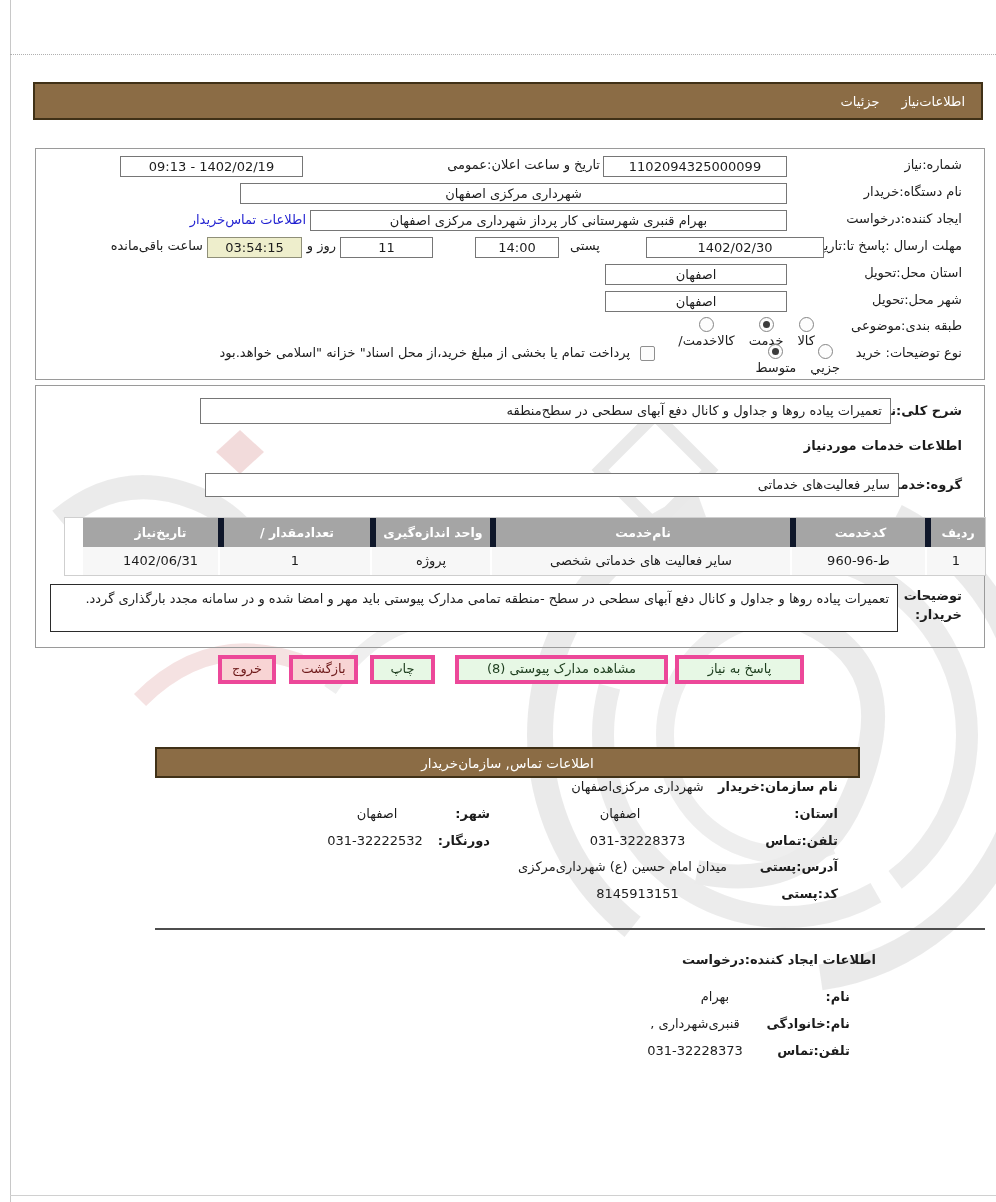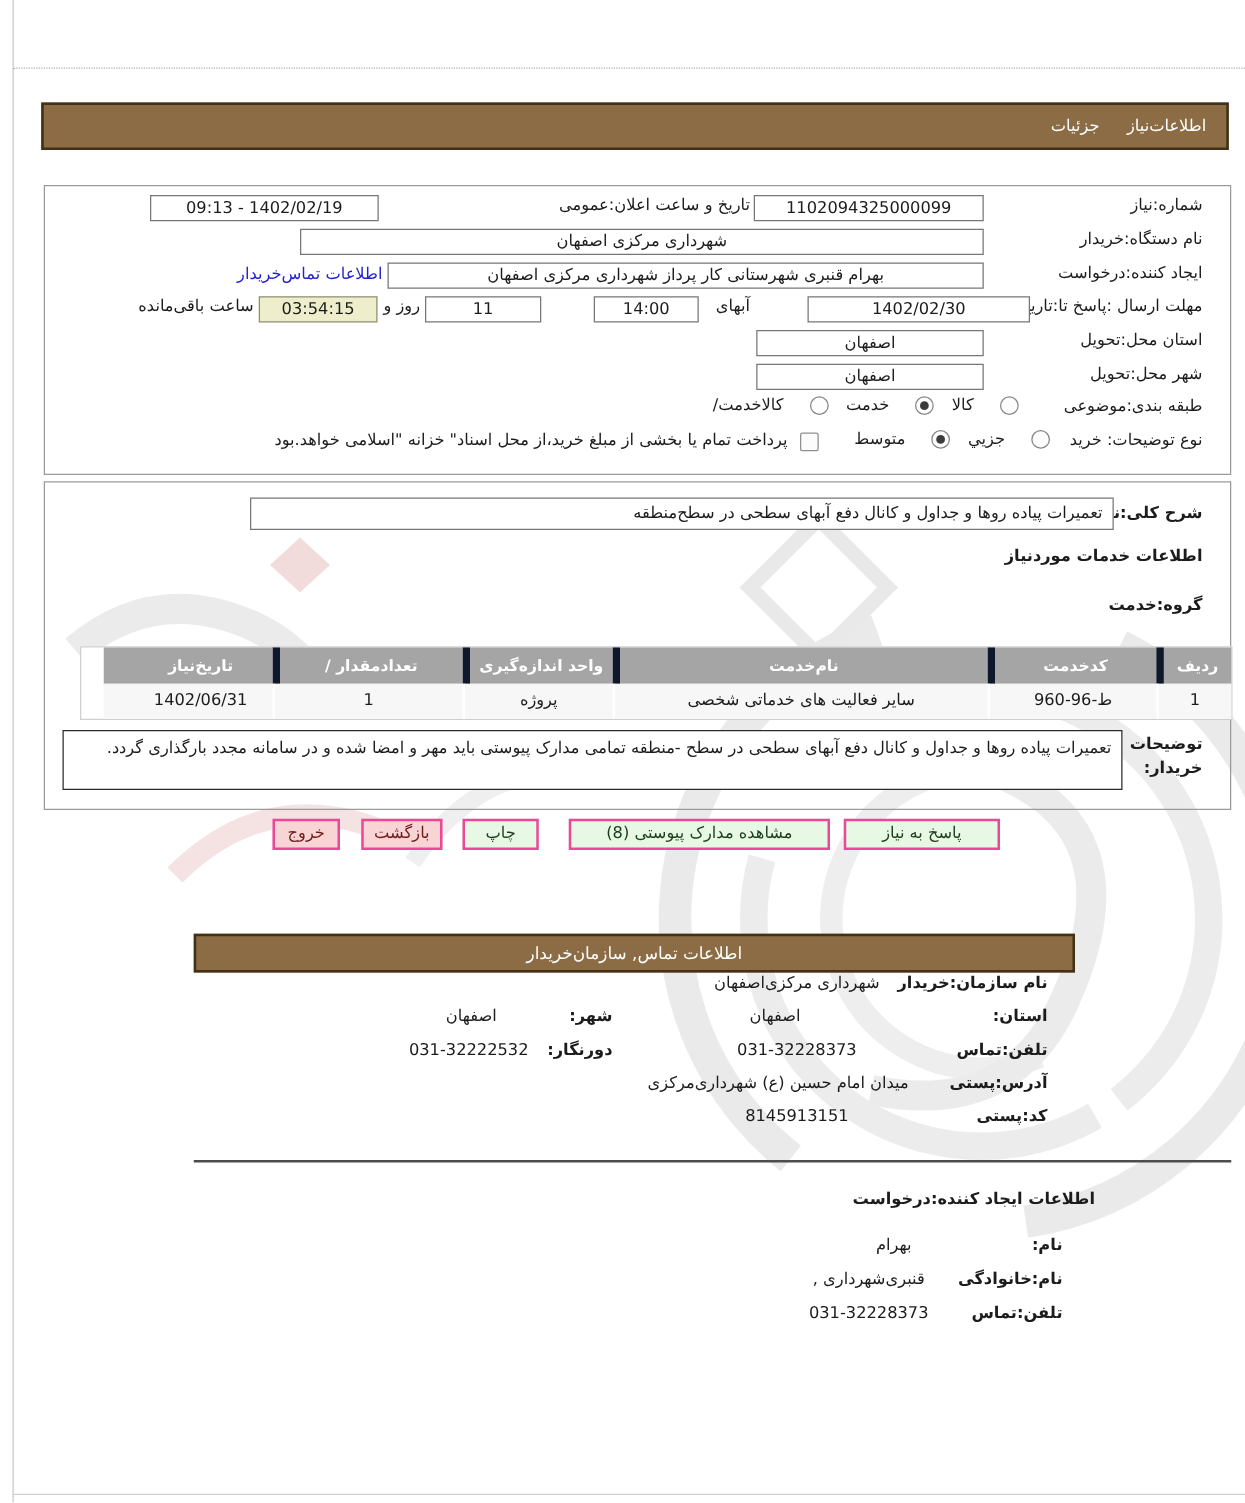--- a/index.html
+++ b/index.html
@@ -10,30 +10,30 @@
   .b{font-weight:bold;}
   .fld{position:absolute;background:#fff;border:1px solid #767676;height:19px;line-height:19px;
        font-size:13px;text-align:center;white-space:nowrap;overflow:hidden;z-index:2;}
   .fld.ta-r{text-align:right;padding:0 8px;}
   .beige{background:#eeeecc;border-color:#8f8f78;}
   .link{color:#1f1fd0;cursor:pointer;}
   .box{position:absolute;border:1px solid #9a9a9a;background:transparent;z-index:1;}
   .bar{position:absolute;background:#8b6c45;border:2px solid #403117;display:flex;align-items:center;
        color:#fff;z-index:2;box-sizing:border-box;}
   .btn{position:absolute;height:21px;line-height:20px;text-align:center;font-size:13px;
-       border:2px solid #ec4899;cursor:pointer;z-index:2;box-sizing:content-box;}
+       border:4px solid #ec4899;cursor:pointer;z-index:2;box-sizing:content-box;}
   .green{background:#e7f8e5;color:#1d3d1d;}
   .pink{background:#f8d4d4;color:#6e1b1b;}
   .radio{display:inline-block;width:13px;height:13px;border:1px solid #858585;border-radius:50%;
          background:#fdfdfd;position:relative;flex:0 0 auto;}
   .radio.checked::after{content:"";position:absolute;inset:3px;border-radius:50%;background:#3c3c3c;}
   .check{position:absolute;width:13px;height:13px;border:1px solid #8f8f8f;border-radius:2px;
          background:#fcfcfc;z-index:2;}
   .rgroup{position:absolute;display:flex;direction:rtl;gap:14px;align-items:center;z-index:2;}
-  .ritem{display:flex;direction:rtl;align-items:center;gap:21px;font-size:13px;white-space:nowrap;}
+  .ritem{display:flex;direction:rtl;align-items:center;gap:1px;font-size:13px;white-space:nowrap;flex-direction:column;}
   .tbl{position:absolute;left:64px;top:517px;width:920px;border:1px solid #cfcfcf;z-index:2;background:#fff;}
   .trow{display:flex;direction:rtl;}
   .th{background:#a5a5a5;color:#fff;font-weight:bold;font-size:12.5px;height:29px;line-height:29px;
       text-align:center;border-left:6px solid #0f172a;box-sizing:border-box;white-space:nowrap;overflow:hidden;}
   .th:last-child{border-left:none;}
   .td{background:#f7f7f7;font-size:13px;height:28px;line-height:28px;text-align:center;
       border-left:2px solid #fff;box-sizing:border-box;white-space:nowrap;overflow:hidden;}
   .td:last-child{border-left:none;}
   .c1{width:60px;}.c2{width:135px;}.c3{width:300px;}.c4{width:120px;}.c5{width:152px;}.c6{width:135px;padding-left:20px;}
   .descbox{position:absolute;left:50px;top:584px;width:848px;height:48px;border:1px solid #2b2b2b;
@@ -83,21 +83,21 @@
 
   <div class="lbl" style="right:34px;top:184px;">نام دستگاه:خریدار</div>
   <div class="fld" style="left:240px;top:183px;width:545px;">شهرداری مرکزی اصفهان</div>
 
   <div class="lbl" style="right:34px;top:211px;">ایجاد کننده:درخواست</div>
   <div class="fld" style="left:310px;top:210px;width:475px;">بهرام قنبری شهرستانی  کار پرداز  شهرداری مرکزی اصفهان</div>
   <div class="lbl link" style="right:690px;top:212px;">اطلاعات تماس‌خریدار</div>
 
   <div class="lbl" style="right:34px;top:238px;">مهلت ارسال :پاسخ تا:تاریخ</div>
   <div class="fld" style="left:610px;top:237px;width:176px;margin-left:36px;" dir="ltr">1402/02/30</div>
-  <div class="lbl" style="right:396px;top:238px;">آبهای</div>
+  <div class="lbl" style="right:396px;top:238px;">پستی</div>
   <div class="fld" style="left:475px;top:237px;width:82px;" dir="ltr">14:00</div>
   <div class="fld" style="left:340px;top:237px;width:91px;" dir="ltr">11</div>
   <div class="lbl" style="right:660px;top:238px;">روز و</div>
   <div class="fld beige" style="left:207px;top:237px;width:93px;" dir="ltr">03:54:15</div>
   <div class="lbl" style="right:793px;top:238px;">ساعت باقی‌مانده</div>
 
   <div class="lbl" style="right:34px;top:265px;">استان محل:تحویل</div>
   <div class="fld" style="left:605px;top:264px;width:180px;">اصفهان</div>
 
   <div class="lbl" style="right:34px;top:292px;">شهر محل:تحویل</div>
@@ -134,20 +134,21 @@
   <div class="lbl" style="right:366px;top:345px;">پرداخت تمام یا بخشی از مبلغ خرید،از محل اسناد" خزانه "اسلامی خواهد.بود</div>
 
   <div class="box" style="left:35px;top:385px;width:948px;height:261px;"></div>
 
   <div class="lbl b" style="right:34px;top:403px;">شرح کلی:نیاز</div>
   <div class="fld ta-r" style="left:200px;top:398px;width:673px;height:24px;line-height:24px;">تعمیرات پیاده روها و جداول و کانال دفع آبهای سطحی در سطح‌منطقه</div>
 
   <div class="lbl b" style="right:34px;top:438px;">اطلاعات خدمات موردنیاز</div>
 
   <div class="lbl b" style="right:34px;top:477px;">گروه:خدمت</div>
+  <div class="fld ta-r" style="left:205px;top:473px;width:676px;height:22px;line-height:22px;">سایر فعالیت‌های خدماتی</div>
 
   <div class="tbl">
     <div class="trow">
       <div class="th c1">ردیف</div>
       <div class="th c2">کدخدمت</div>
       <div class="th c3">نام‌خدمت</div>
       <div class="th c4">واحد اندازه‌گیری</div>
       <div class="th c5">تعدادمقدار /</div>
       <div class="th c6">تاریخ‌نیاز</div>
     </div>

